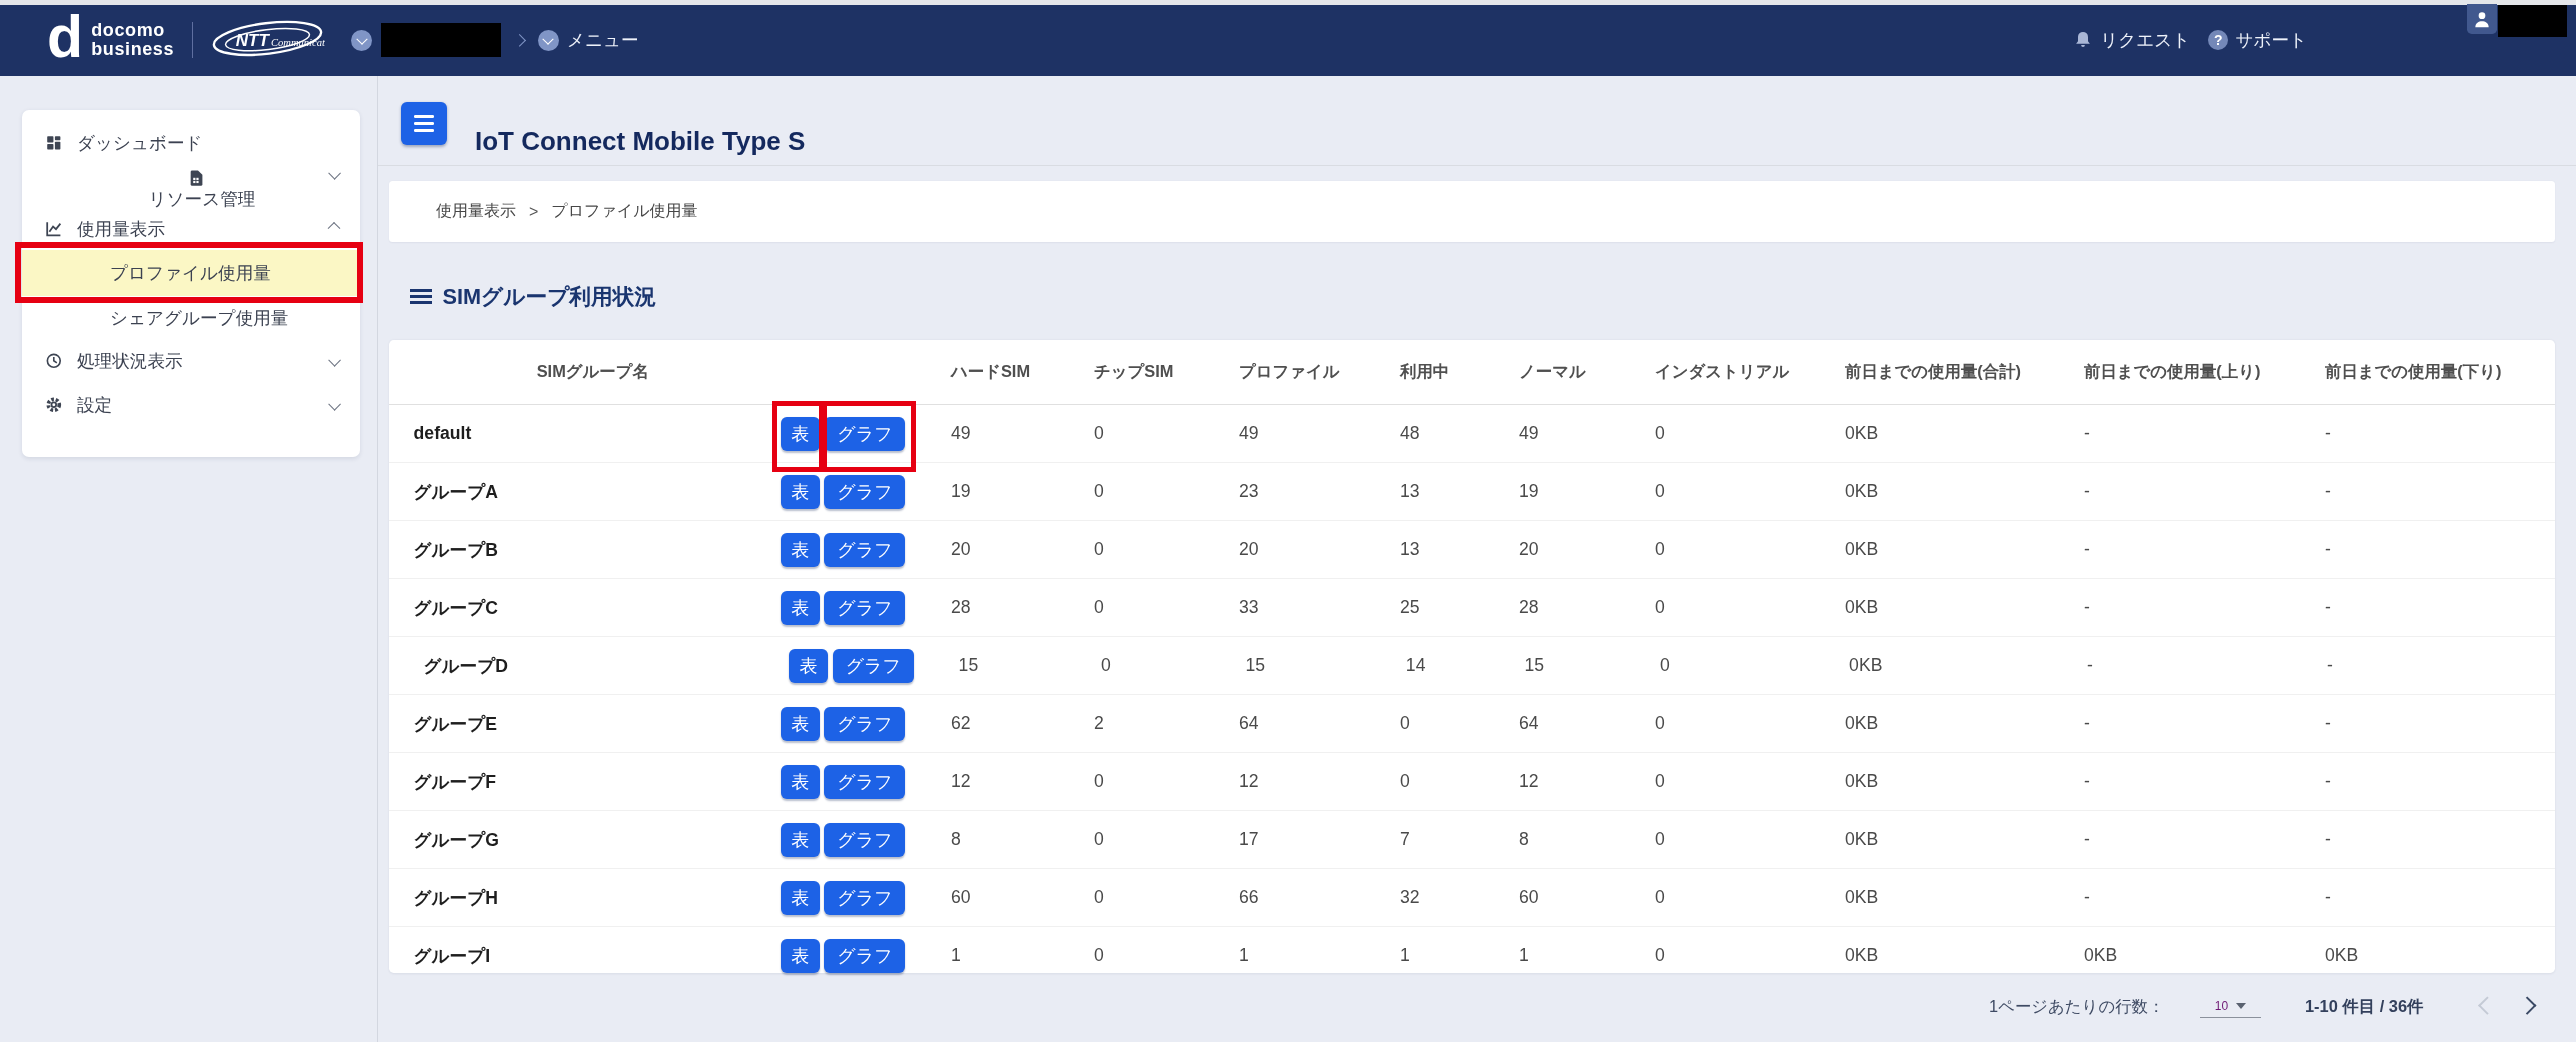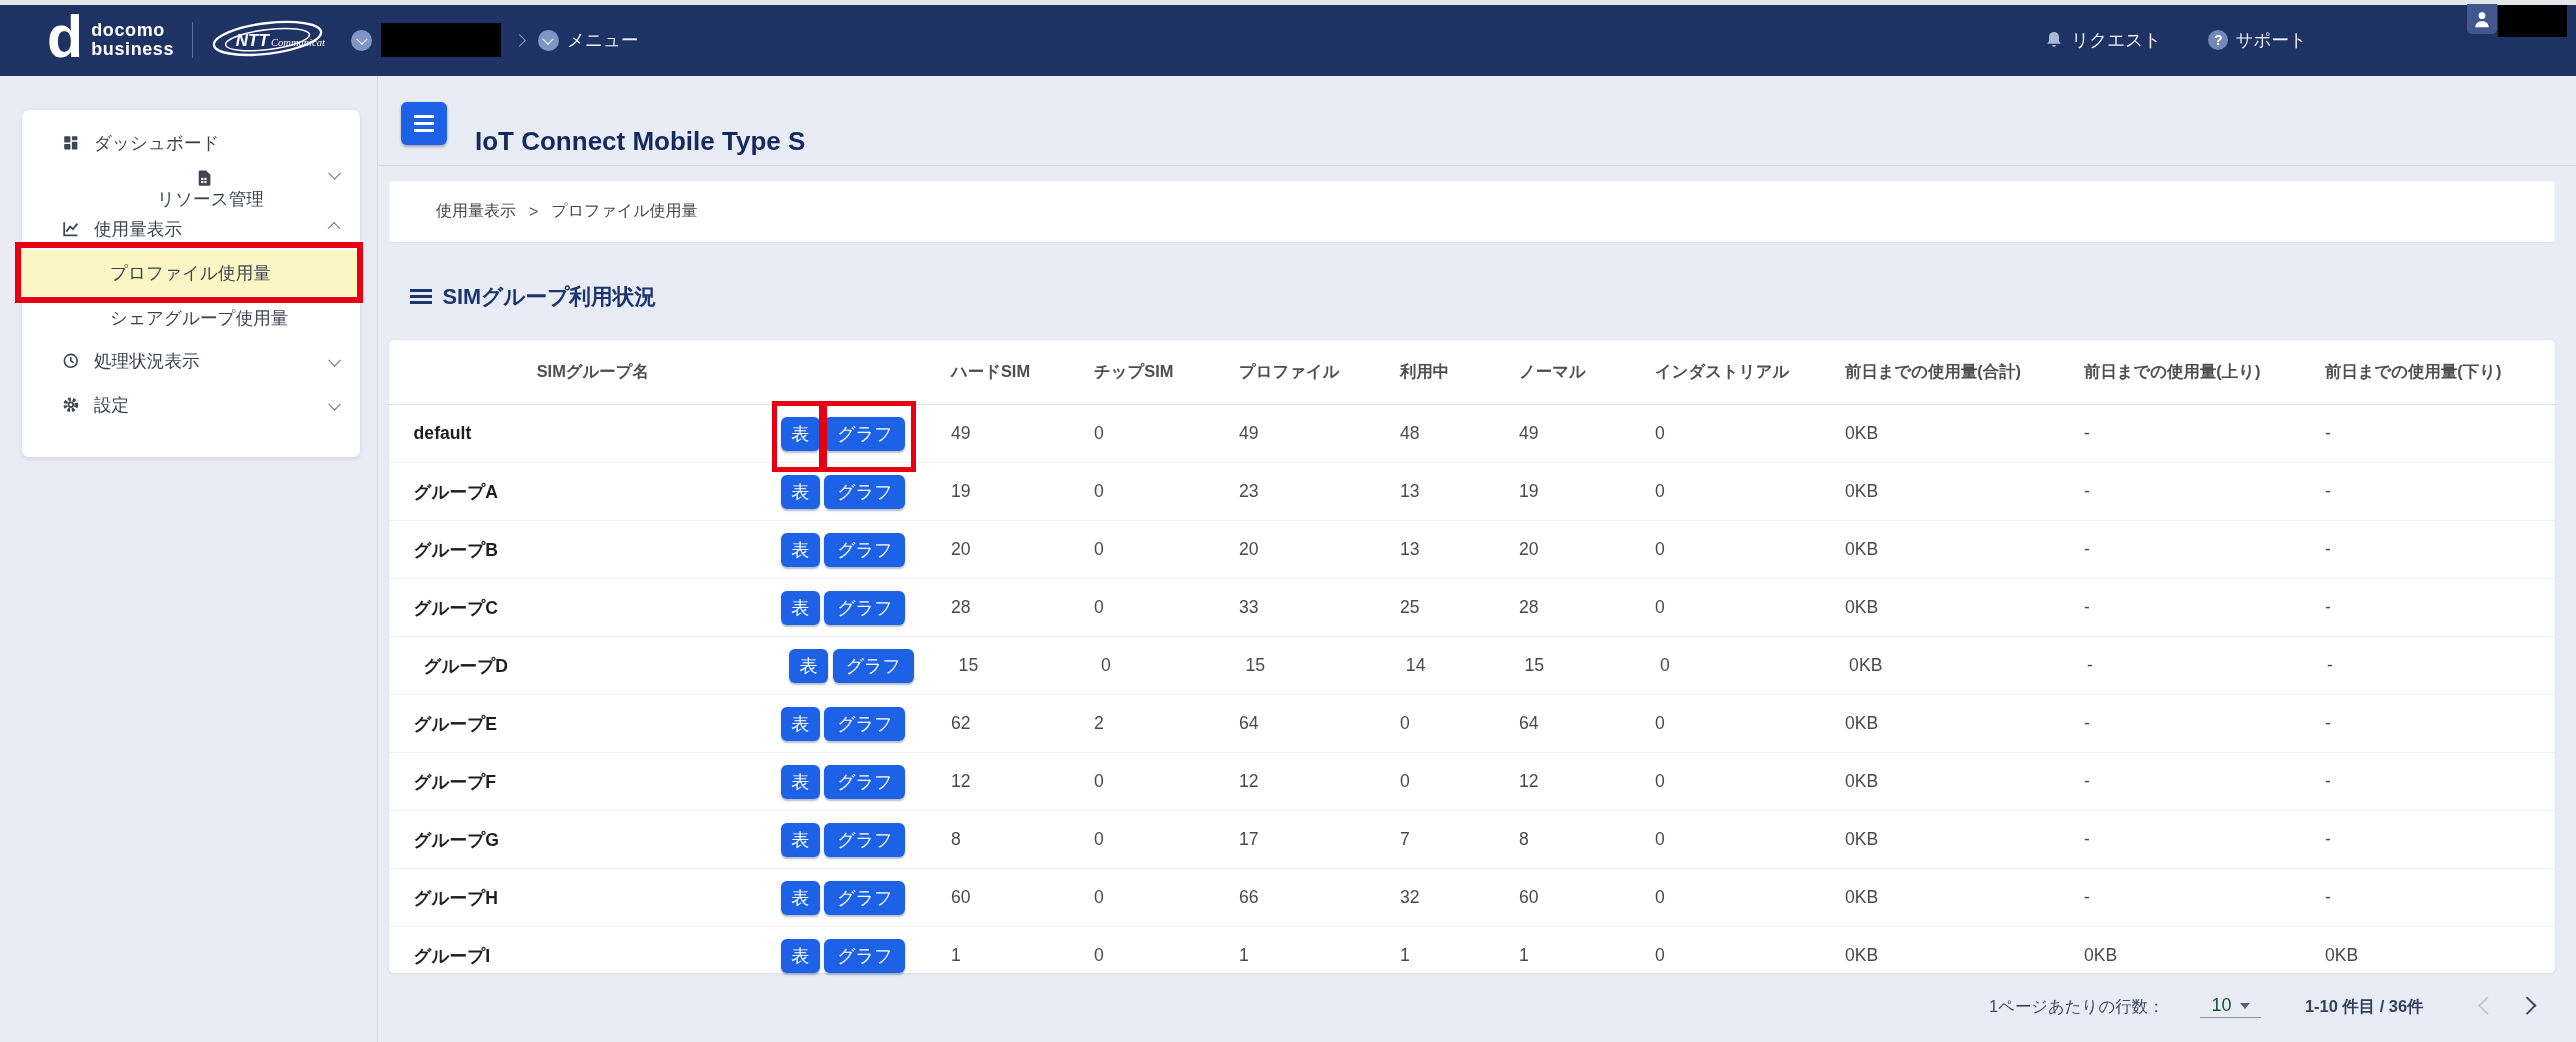--- a/index.html
+++ b/index.html
@@ -16,30 +16,30 @@
   .d-symbol{font-size:59px;font-weight:800;color:#fff;line-height:59px;margin-right:8.2px;transform:translateY(-3.5px);}
   .brand-text{display:flex;flex-direction:column;color:#fff;font-weight:700;font-size:18px;line-height:19.3px;letter-spacing:0.6px;}
   .brand-divider{width:1.2px;height:36px;background:#5f6fa0;margin:0 17.6px;}
   .ntt-logo{margin-right:26px;}
   .hd-circle{width:21px;height:21px;border-radius:50%;background:#8095c6;display:flex;align-items:center;justify-content:center;flex:0 0 auto;}
   .chev{display:inline-block;width:7px;height:7px;border-left:1.8px solid #fff;border-bottom:1.8px solid #fff;transform:rotate(-45deg) translate(0.6px,-0.6px);}
   .chev-right-sep{display:inline-block;width:8.2px;height:8.2px;border-top:1.8px solid #8095c6;border-right:1.8px solid #8095c6;transform:rotate(45deg);margin:0 14px;}
   .redacted{background:#000;}
   .acct-box{width:120px;height:34px;margin-left:8.2px;}
   .menu-label{color:#eef2fa;font-size:17.6px;margin-left:8.2px;}
-  .header-right{position:absolute;right:269px;top:0;height:71px;display:flex;align-items:center;gap:47px;}
+  .header-right{position:absolute;right:269px;top:0;height:71px;display:flex;align-items:center;gap:18px;}
   .hd-link{display:flex;align-items:center;gap:7px;color:#eef2fa;font-size:17.6px;}
   .q-circle{width:20px;height:20px;border-radius:50%;background:#7488b8;color:#fff;font-size:14px;font-weight:700;display:flex;align-items:center;justify-content:center;}
   .person-badge{position:absolute;left:2467px;top:3.5px;width:30px;height:30px;background:#41588e;border-radius:0 0 4.7px 4.7px;display:flex;align-items:center;justify-content:center;}
   .person-redact{position:absolute;left:2498px;top:4.7px;width:69px;height:32px;}
   
   .sidebar-region{position:absolute;left:0;top:76px;width:377px;height:967px;background:#e9ecf4;}
   .region-divider{position:absolute;left:377px;top:76px;width:1.2px;height:967px;background:#d3d7e0;}
   .sidebar-card{position:absolute;left:22px;top:110px;width:338px;height:347px;background:#fff;border-radius:7px;box-shadow:0 1.2px 4.7px rgba(30,40,80,.10);}
-  .side-item{position:absolute;left:0;width:338px;height:33px;display:flex;align-items:center;padding-left:39px;box-sizing:border-box;cursor:pointer;}
+  .side-item{position:absolute;left:0;width:338px;height:33px;display:flex;align-items:center;padding-left:22px;box-sizing:border-box;cursor:pointer;}
   .side-item .icn{width:20px;height:20px;margin-right:13px;display:flex;align-items:center;justify-content:center;}
   .side-label{font-size:17.6px;color:#3c4251;font-weight:500;}
   .side-chev{position:absolute;right:21px;width:7.6px;height:7.6px;border-left:1.8px solid #6b7280;border-bottom:1.8px solid #6b7280;}
   .side-chev.down{transform:rotate(-45deg);}
   .side-chev.up{transform:rotate(135deg);}
   .side-sub{padding-left:88px;}
   .side-active{background:#fbf7c5;height:46px;}
   .annotation{position:absolute;border:6.4px solid #e60012;box-sizing:border-box;pointer-events:none;z-index:50;}
   
   .hamburger-btn{position:absolute;left:401px;top:102px;width:46px;height:43px;border-radius:5.9px;background:#1d62e6;box-shadow:0 1.8px 2.9px rgba(20,40,90,.35);display:flex;flex-direction:column;align-items:center;justify-content:center;gap:4.1px;cursor:pointer;}
@@ -60,21 +60,21 @@
   .tr:last-child{border-bottom:none;}
   .td{font-size:17.6px;color:#4a4a4a;box-sizing:border-box;}
   .td.name{font-weight:700;color:#1e1e1e;}
   .actions-cell{display:flex;gap:4.7px;align-items:center;box-sizing:border-box;}
   .btn{border:none;border-radius:5.9px;background:#1d62e6;color:#fff;font-size:18px;font-family:inherit;display:flex;align-items:center;justify-content:center;cursor:pointer;box-shadow:0 1.2px 1.8px rgba(20,40,90,.3);}
   .btn.table-btn{width:39px;height:34px;}
   .btn.graph-btn{width:81px;height:34px;}
   
   .pg{position:absolute;font-size:16.4px;color:#3e4a63;}
   .pg-select{position:absolute;left:2200px;top:994px;width:61px;height:23.4px;display:flex;align-items:center;justify-content:center;gap:8.2px;border-bottom:1.2px solid #8b919c;cursor:pointer;}
-  .pg-select .val{font-size:18px;color:#14532d;}
+  .pg-select .val{font-size:12px;color:#701a75;}
   .caret-down{width:0;height:0;border-left:5.3px solid transparent;border-right:5.3px solid transparent;border-top:6.4px solid #5a6270;}
   .pg-chev{position:absolute;top:999px;width:10.5px;height:10.5px;cursor:pointer;}
   .pg-chev.left{left:2481px;border-left:2.3px solid #c4cad5;border-bottom:2.3px solid #c4cad5;transform:rotate(45deg);}
   .pg-chev.right{left:2521px;border-top:2.3px solid #3a4964;border-right:2.3px solid #3a4964;transform:rotate(45deg);}
 </style>
 </head>
 <body>
 
 <div class="top-strip"></div>
 

